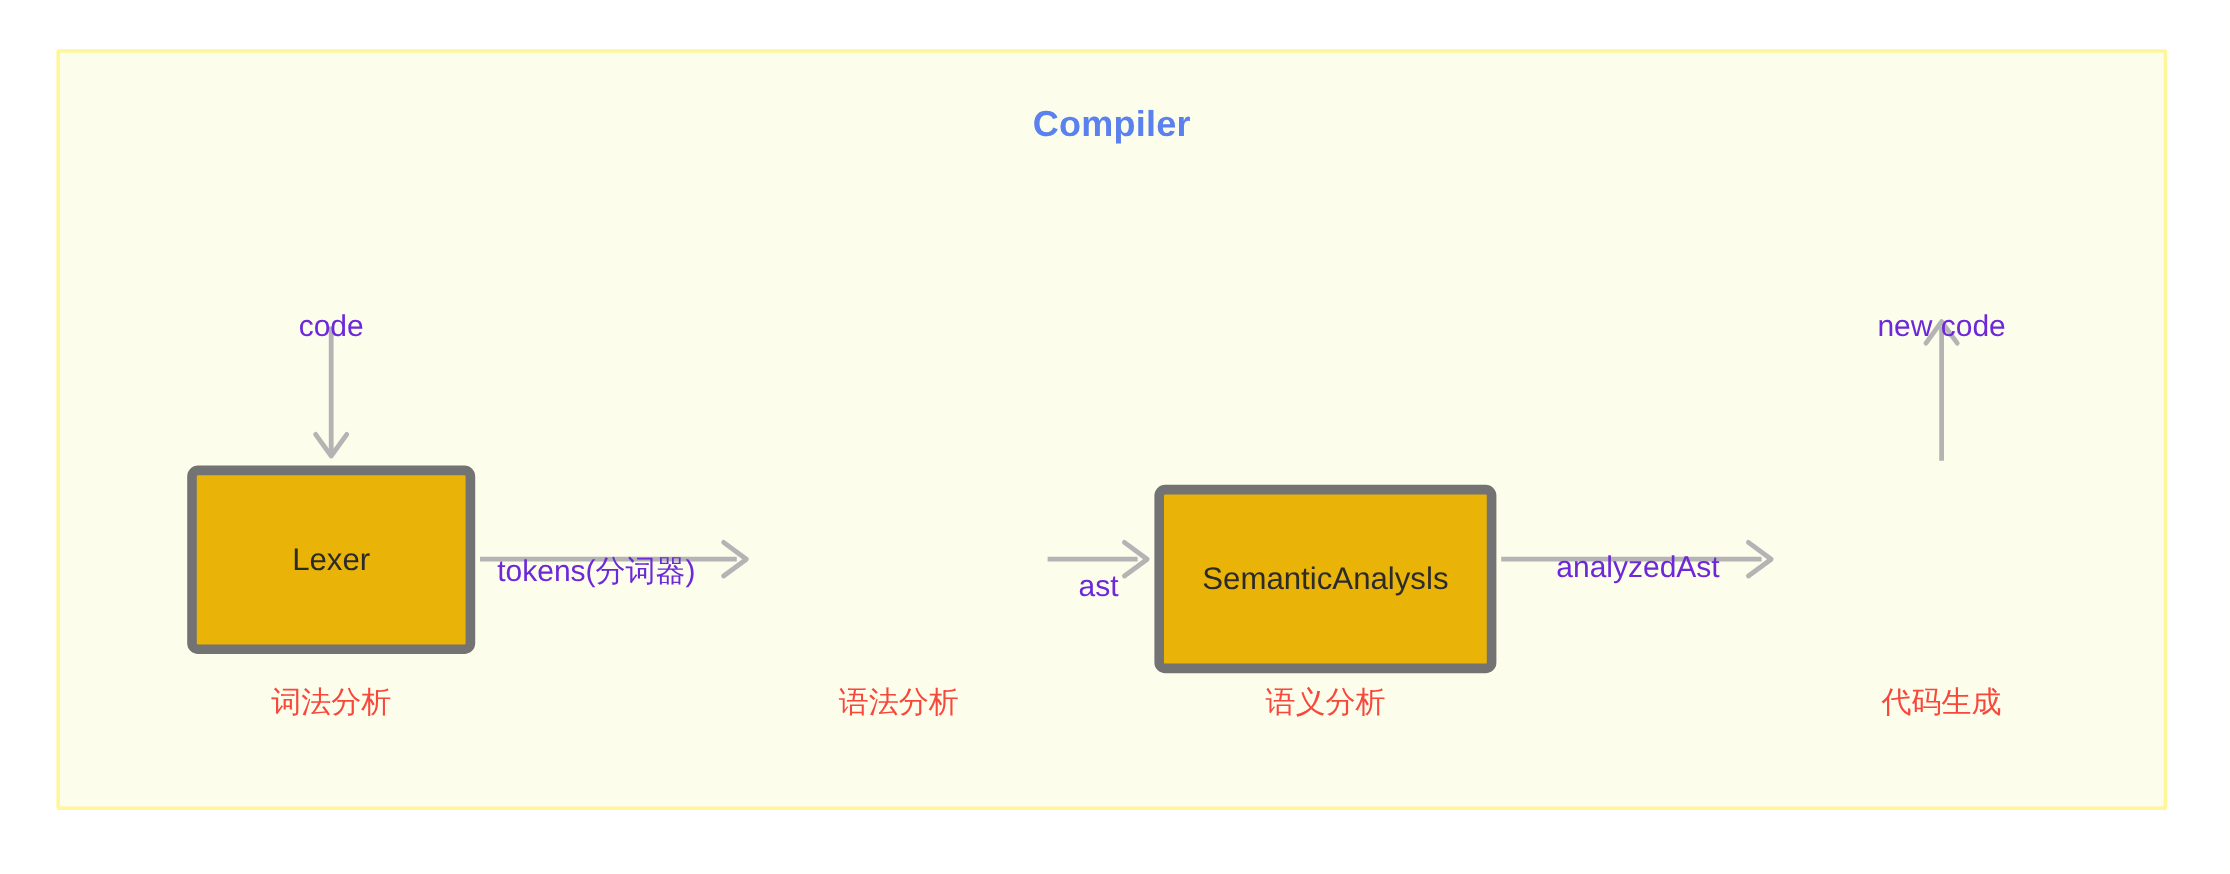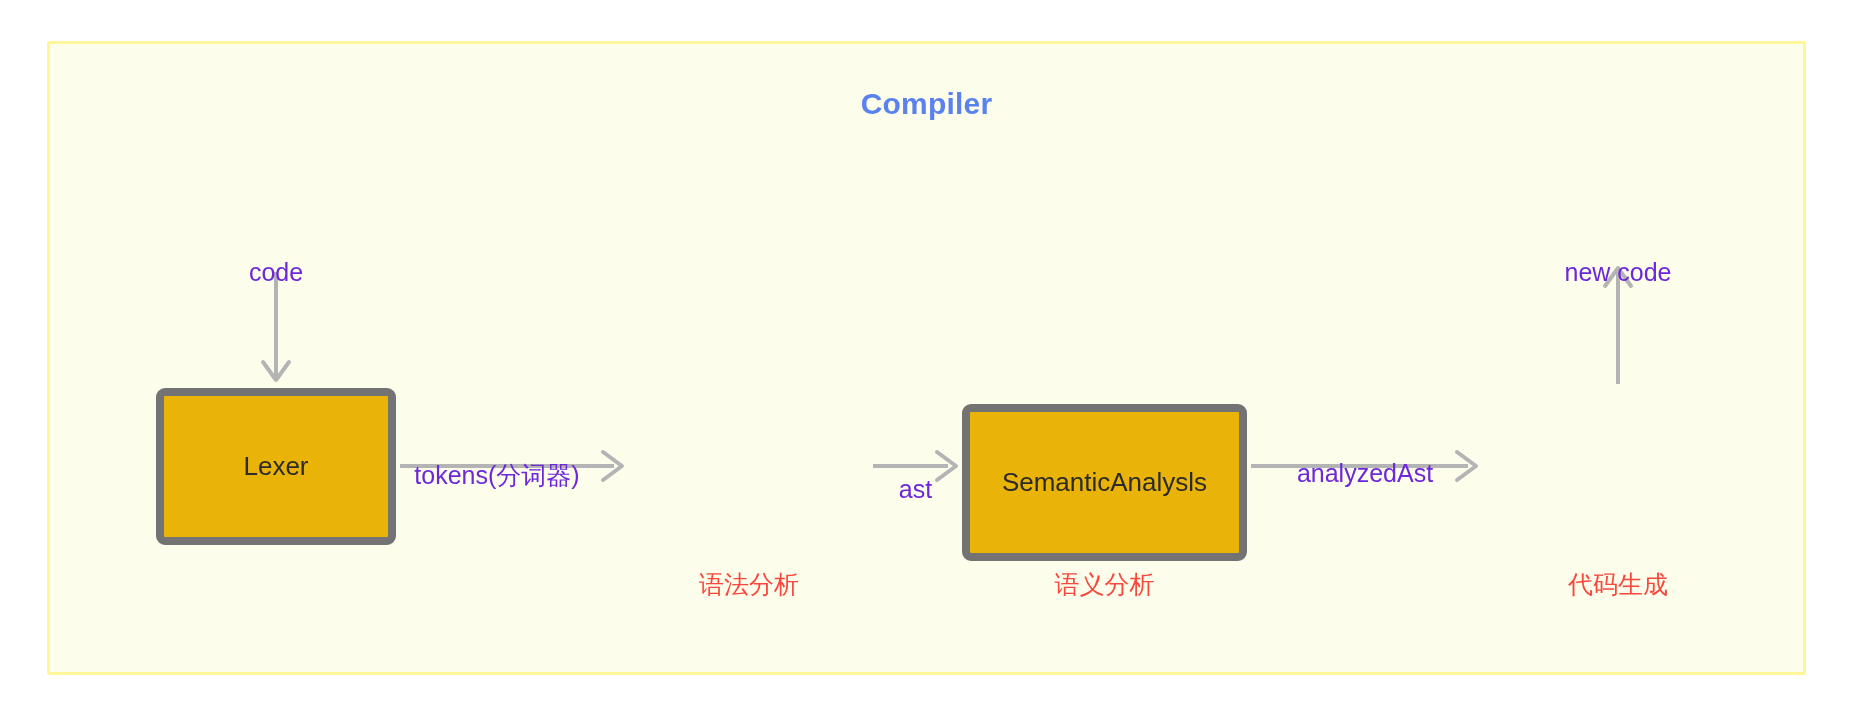--- a/index.html
+++ b/index.html
@@ -158,20 +158,21 @@
   <div class="stage-box" id="box-lexer">
     <span class="stage-box-label">Lexer</span>
   </div>
 
 
   <div class="stage-box" id="box-semantic">
     <span class="stage-box-label">SemanticAnalysls</span>
   </div>
 
 
+  <div class="cn-label" id="cn-lexer">词法分析</div>
 
   <div class="cn-label" id="cn-parser">语法分析</div>
 
   <div class="cn-label" id="cn-semantic">语义分析</div>
 
   <div class="cn-label" id="cn-codegen">代码生成</div>
 
 </div>
 
 </body></html>

